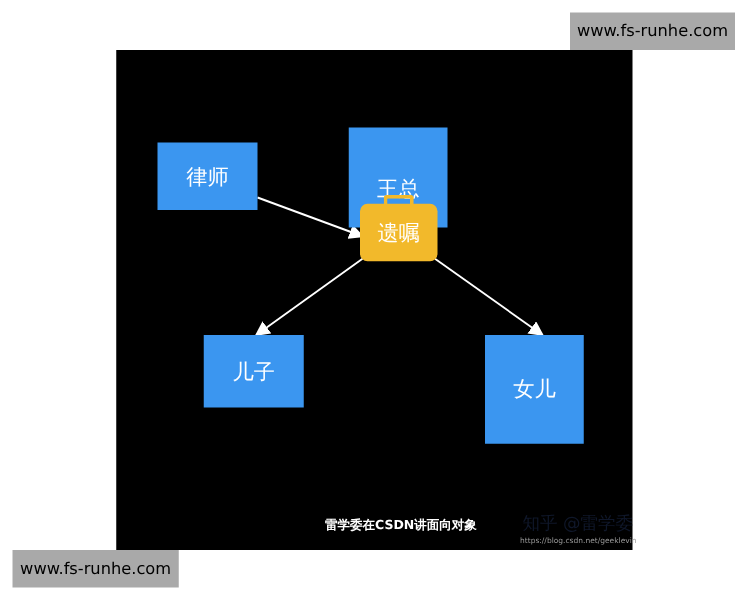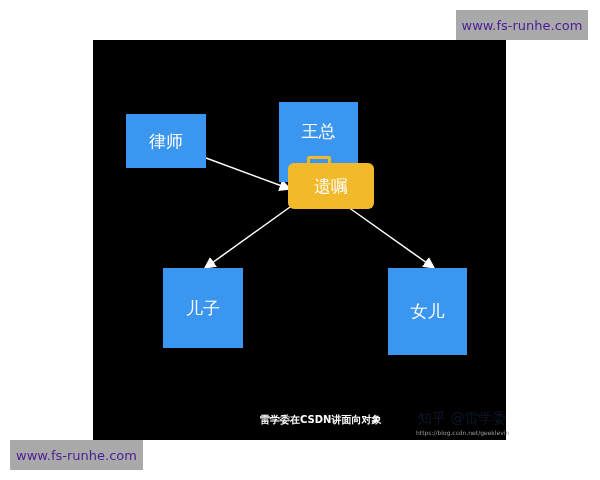--- a/index.html
+++ b/index.html
@@ -4,33 +4,33 @@
   <style>
     html, body { margin: 0; padding: 0; }
     body {
       width: 600px; height: 480px; background: #ffffff; position: relative; overflow: hidden;
       font-family: "DejaVu Sans", sans-serif;
     }
     .panel {
       position: absolute; left: 93px; top: 40px; width: 413px; height: 400px; background: #000000;
     }
     .watermark {
-      position: absolute; background: #a9a9a9; color: #4c1d95;
+      position: absolute; background: #a9a9a9; color: #000000;
       font-family: "DejaVu Sans", sans-serif; font-size: 13px;
       display: flex; align-items: center; justify-content: center;
     }
     .wm-top { left: 456px; top: 10px; width: 132px; height: 30px; }
     .wm-bottom { left: 10px; top: 440px; width: 133px; height: 30px; }
     .node {
       position: absolute; background: #3b96f0; color: #ffffff;
       display: flex; align-items: center; justify-content: center;
       font-size: 17px;
     }
     .briefcase {
-      position: absolute; left: 288px; top: 163px; width: 86px; height: 46px;
+      position: absolute; left: 288px; top: 163px; width: 62px; height: 46px;
       background: #f2b92b; border-radius: 6px; color: #ffffff;
       display: flex; align-items: center; justify-content: center; font-size: 17px;
     }
     .briefcase-handle {
       position: absolute; left: 307px; top: 156px; width: 24px; height: 9px;
       border: 3px solid #f2b92b; border-bottom: none; border-radius: 3px 3px 0 0; box-sizing: border-box;
     }
     svg.arrows { position: absolute; left: 0; top: 0; }
     .caption {
       position: absolute; left: 260px; top: 413px; color: #ffffff; font-size: 10px; font-weight: bold;
@@ -54,25 +54,25 @@
     <marker id="ah" markerWidth="8" markerHeight="8" refX="7" refY="4" orient="auto">
       <path d="M0,0 L8,4 L0,8 z" fill="#ffffff"></path>
     </marker>
   </defs>
   <line x1="206" y1="158" x2="290" y2="189" stroke="#ffffff" stroke-width="1.5" marker-end="url(#ah)"></line>
   <line x1="290" y1="207" x2="205" y2="268" stroke="#ffffff" stroke-width="1.5" marker-end="url(#ah)"></line>
   <line x1="348" y1="207" x2="434" y2="268" stroke="#ffffff" stroke-width="1.5" marker-end="url(#ah)"></line>
 </svg>
 
 <div class="node" style="left:126px;top:114px;width:80px;height:54px;">律师</div>
-<div class="node" style="left:279px;top:102px;width:79px;height:80px;align-items:flex-start;padding-top:18px;box-sizing:border-box;">王总</div>
+<div class="node" style="left:279px;top:102px;width:79px;height:80px;align-items:flex-start;padding-top:38px;box-sizing:border-box;">王总</div>
 
 <div class="briefcase-handle"></div>
 <div class="briefcase">遗嘱</div>
 
-<div class="node" style="left:163px;top:268px;width:80px;height:80px;">儿子</div>
+<div class="node" style="left:163px;top:268px;width:80px;height:58px;">儿子</div>
 <div class="node" style="left:388px;top:268px;width:79px;height:87px;">女儿</div>
 
 <div class="caption">雷学委在CSDN讲面向对象</div>
 <div class="brand">知乎 @雷学委</div>
 <div class="brand-url">https://blog.csdn.net/geeklevin</div>
 
 <div class="watermark wm-bottom">www.fs-runhe.com</div>
 
 </body></html>

